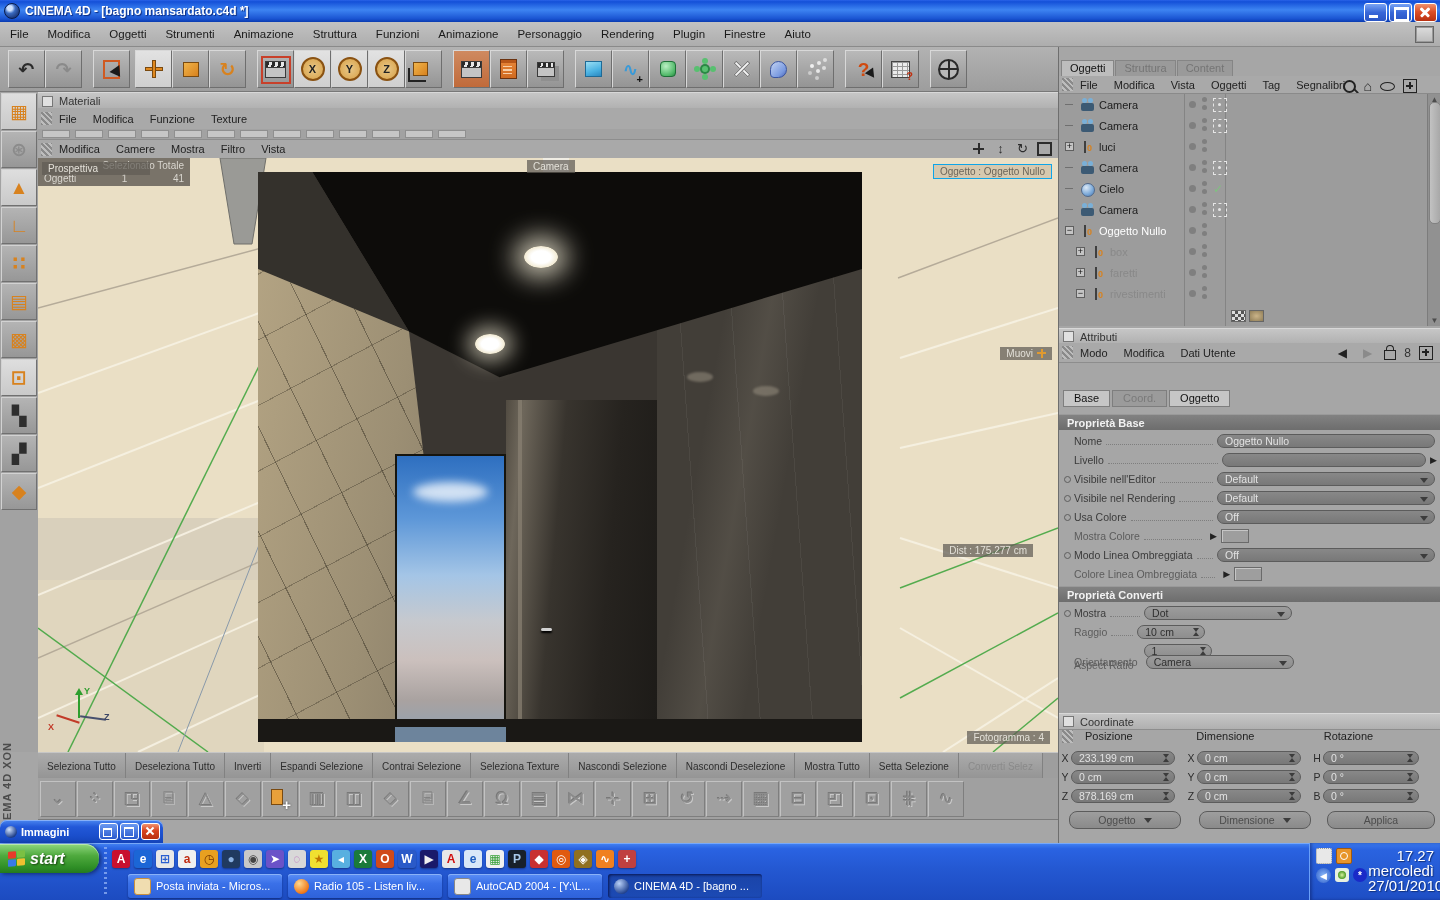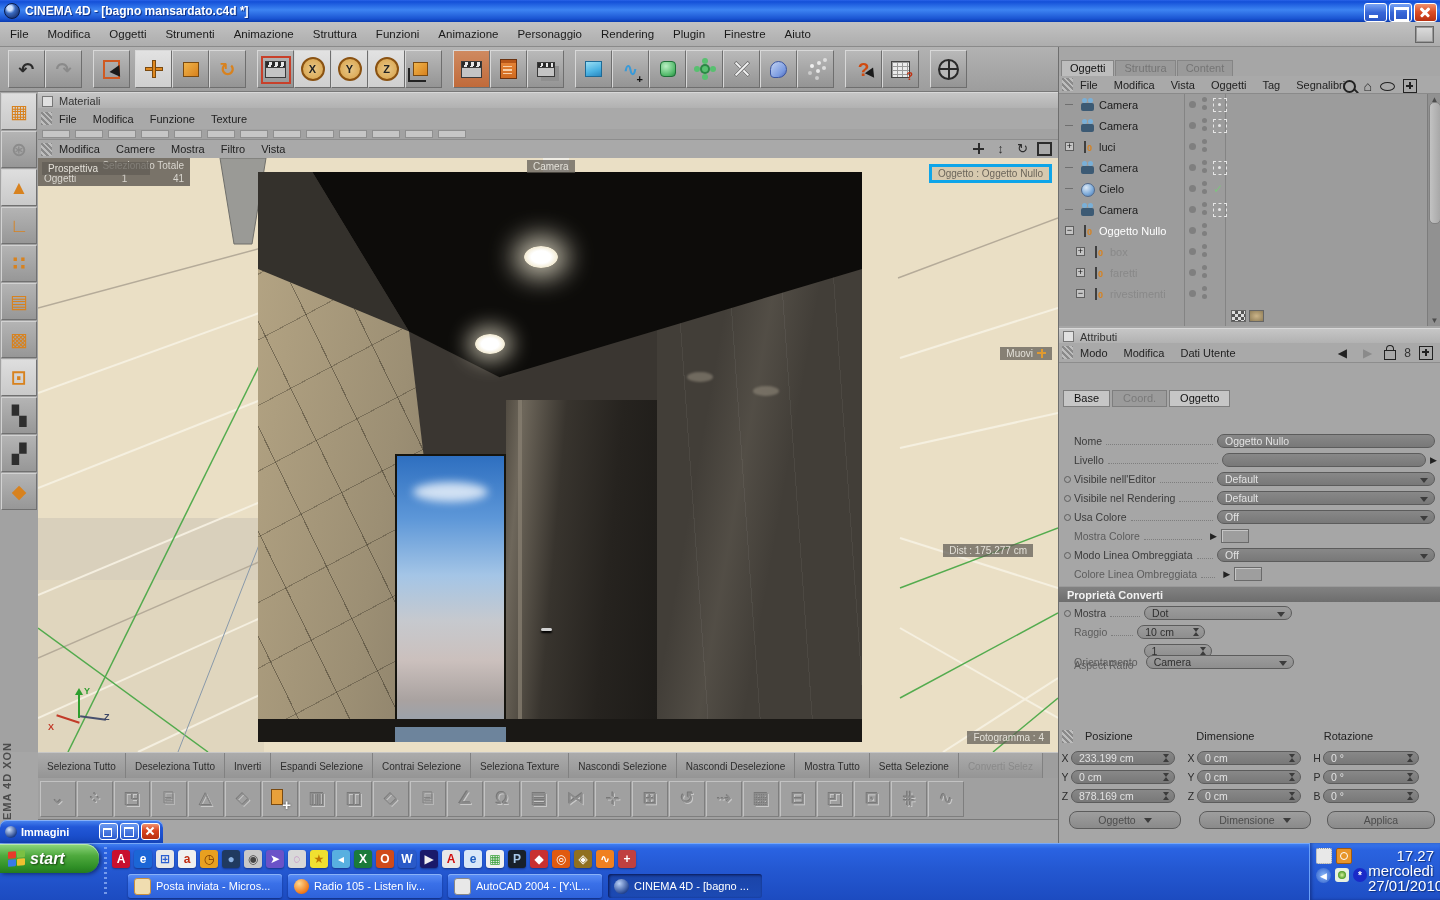--- a/index.html
+++ b/index.html
@@ -129,21 +129,21 @@
   .refl1,.refl2{position:absolute;width:26px;height:10px;border-radius:50%;background:#968e7f;opacity:.55;filter:blur(1px);}
   .floor{position:absolute;left:0;bottom:0;width:100%;height:4%;background:#1a1815;}
   .winrefl{position:absolute;left:22.6%;bottom:0;width:18.4%;height:2.6%;background:#7d98b4;opacity:.85;}
   .spot{position:absolute;border-radius:50%;background:radial-gradient(#ffffff 0 40%,#f2ead2 70%,rgba(240,230,200,0));}
   .s1{left:44%;top:13%;width:34px;height:22px;box-shadow:0 0 26px 10px rgba(255,248,225,.75);}
   .s2{left:36%;top:28.5%;width:30px;height:20px;box-shadow:0 0 20px 8px rgba(255,248,225,.6);}
   .ovl{position:absolute;font-size:10px;color:#e3e0d8;background:rgba(95,92,85,.72);padding:1px 6px;white-space:nowrap;}
   .selinfo{left:4px;top:34px;width:140px;background:rgba(88,85,79,.78);color:#d9d6cf;font-size:10px;padding:2px 6px;}
   .selinfo .r1{text-align:right;}
   .selinfo .r2{display:flex;justify-content:space-between;margin-top:2px;}
-  .objtag{background:rgba(210,198,170,.85);color:#6b655a;border:3px solid #0ea5e9;}
+  .objtag{background:rgba(210,198,170,.85);color:#6b655a;border:1px solid #0ea5e9;}
   .axis{position:absolute;left:14px;top:528px;width:60px;height:48px;font-size:9px;font-weight:bold;}
   .ax-y{position:absolute;left:26px;top:4px;width:2px;height:28px;background:#2d9e2d;}
   .ax-y::before{content:"";position:absolute;left:-3px;top:-6px;border:4px solid transparent;border-bottom:7px solid #2d9e2d;}
   .ax-x{position:absolute;left:4px;top:32px;width:24px;height:2px;background:#c23a28;transform:rotate(18deg);}
   .ax-z{position:absolute;left:28px;top:31px;width:26px;height:2px;background:#47506e;transform:rotate(8deg);}
   .axl-y{position:absolute;left:32px;top:0;color:#2d9e2d;}
   .axl-x{position:absolute;left:-4px;top:36px;color:#c23a28;}
   .axl-z{position:absolute;left:52px;top:26px;color:#3a4464;}
   .muovi-ic{display:inline-block;width:9px;height:9px;position:relative;margin-left:4px;vertical-align:-1px;}
   .muovi-ic::before{content:"";position:absolute;left:0;top:3px;width:9px;height:2px;background:#e09a30;}
@@ -744,20 +744,21 @@
         <span class="plusbox"></span>
       </span>
     </div>
     <div class="attr-tabs">
 
     <span class="atab">Base</span>
         <span class="atab off">Coord.</span>
         <span class="atab">Oggetto</span>
       </div>
 
+    <div class="sec" style="top:367px;">Proprietà Base</div>
 
     <div class="arow" style="top:385px;">
       <span class="pdot none"></span>
         <span class="albl">Nome</span>
         <span class="lead"></span>
       <span class="cap" style="width:218px;margin-right:6px;">Oggetto Nullo</span>
     </div>
     <div class="arow" style="top:404px;">
       <span class="pdot none"></span>
         <span class="albl">Livello</span>
@@ -824,20 +825,24 @@
       <span style="width:10px;"></span>
       <span class="cap light spinner" style="width:68px;">1</span>
     </div>
     <div class="arow" style="top:606px;">
       <span class="pdot none"></span>
         <span class="albl" style="color:#5c5c5c;">Orientamento</span>
       <span style="width:8px;"></span>
       <span class="cap dd light" style="width:148px;">Camera</span>
     </div>
 
+    <div class="phead" style="position:absolute;left:0;top:666px;width:382px;height:15px;">
+      <span class="pbox"></span>
+      <span>Coordinate</span>
+    </div>
     <div class="coord-cols">
       <span class="hatch" style="margin-right:2px;"></span>
       <span class="cc" style="width:112px;">Posizione</span>
       <span class="cc">Dimensione</span>
       <span class="cc">Rotazione</span>
     </div>
     <div class="crow" style="top:701px;">
       <span class="axl">X</span>
         <span class="cap spinner ccap">233.199 cm</span>
       <span class="axl">X</span>

